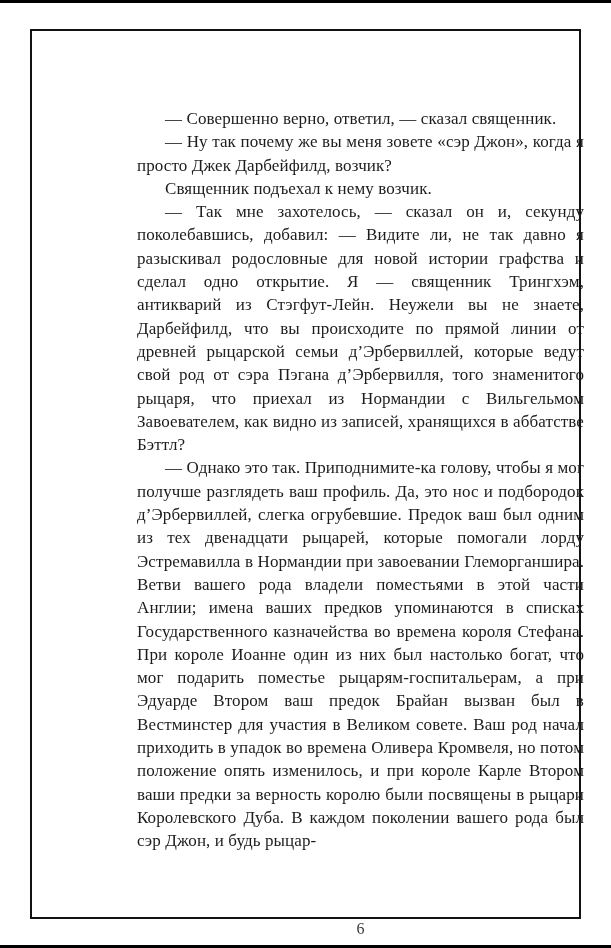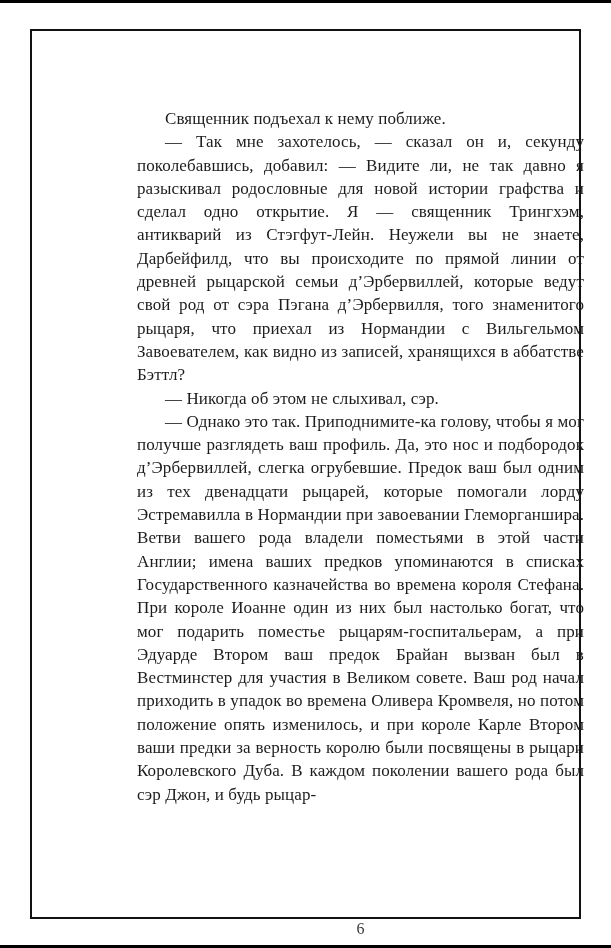--- a/index.html
+++ b/index.html
@@ -62,21 +62,22 @@
     color: #3a3a3a;
   }
 </style>
 </head>
 <body>
 
 <div class="edge-bar top"></div>
 
 <div class="page-frame">
   <div class="text-block" id="text-container">
-      <p>Священник подъехал к нему поближе.</p>
+      <p>— Совершенно верно, ответил, — сказал священник.</p>
+      <p>— Ну так почему же вы меня зовете «сэр Джон», когда я просто Джек Дарбейфилд, возчик?</p>
+      <p>Священник подъехал к нему возчик.</p>
       <p>— Так мне захотелось, — сказал он и, секунду поколебавшись, добавил: — Видите ли, не так давно я разыскивал родословные для новой истории графства и сделал одно открытие. Я — священник Трингхэм, антикварий из Стэгфут-Лейн. Неужели вы не знаете, Дарбейфилд, что вы происходите по прямой линии от древней рыцарской семьи д’Эрбервиллей, которые ведут свой род от сэра Пэгана д’Эрбервилля, того знаменитого рыцаря, что приехал из Нормандии с Вильгельмом Завоевателем, как видно из записей, хранящихся в аббатстве Бэттл?</p>
-      <p>— Никогда об этом не слыхивал, сэр.</p>
       <p>— Однако это так. Приподнимите-ка голову, чтобы я мог получше разглядеть ваш профиль. Да, это нос и подбородок д’Эрбервиллей, слегка огрубевшие. Предок ваш был одним из тех двенадцати рыцарей, которые помогали лорду Эстремавилла в Нормандии при завоевании Глеморганшира. Ветви вашего рода владели поместьями в этой части Англии; имена ваших предков упоминаются в списках Государственного казначейства во времена короля Стефана. При короле Иоанне один из них был настолько богат, что мог подарить поместье рыцарям-госпитальерам, а при Эдуарде Втором ваш предок Брайан вызван был в Вестминстер для участия в Великом совете. Ваш род начал приходить в упадок во времена Оливера Кромвеля, но потом положение опять изменилось, и при короле Карле Втором ваши предки за верность королю были посвящены в рыцари Королевского Дуба. В каждом поколении вашего рода был сэр Джон, и будь рыцар-</p>
     </div>
   <div class="page-number">6</div>
 </div>
 
 <div class="edge-bar bottom"></div>
 
 </body></html>

